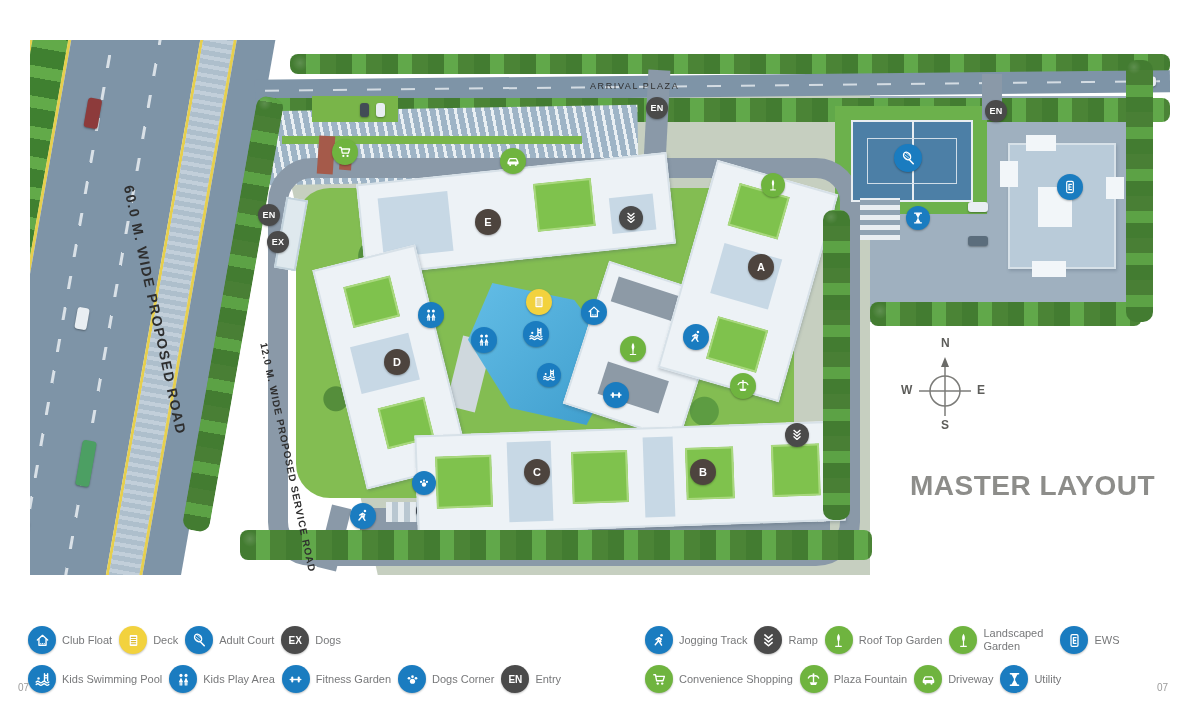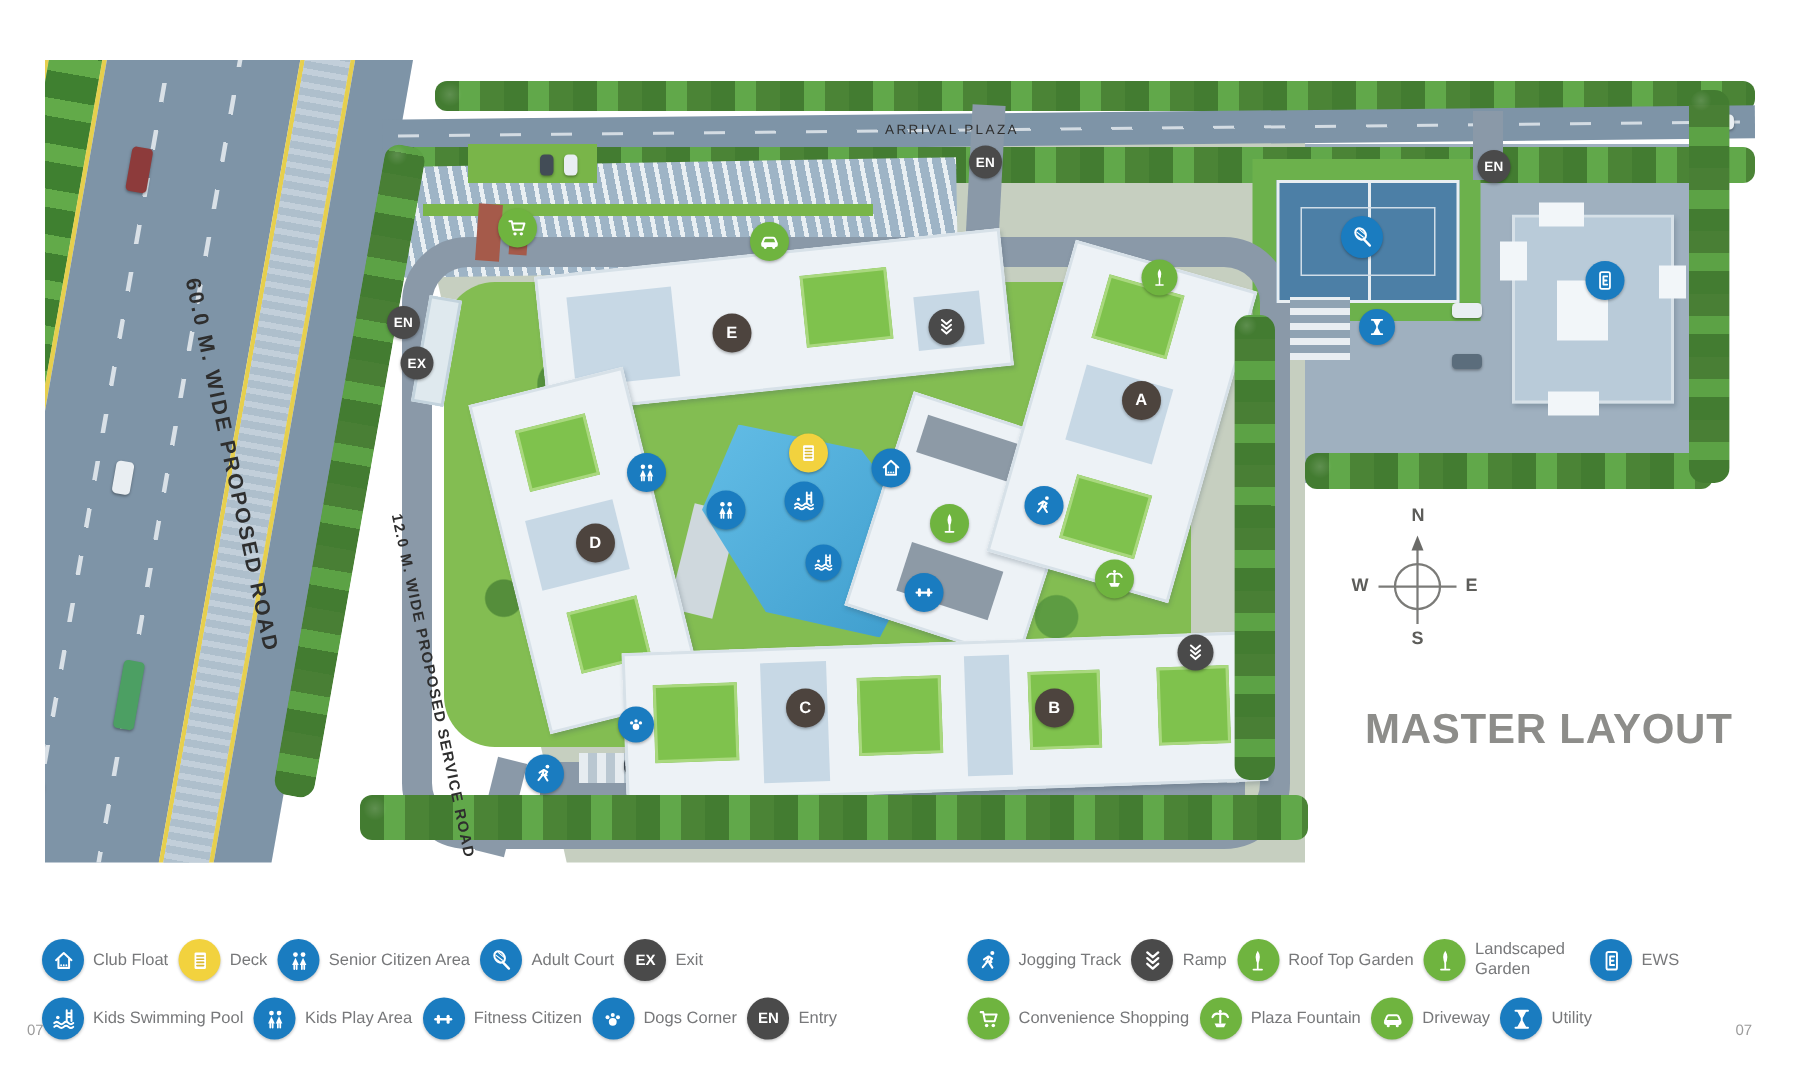--- a/index.html
+++ b/index.html
@@ -419,79 +419,67 @@
               <svg viewBox="0 0 24 24" width="19" height="19" fill="none" stroke="#fff" stroke-width="1.7" stroke-linecap="round" stroke-linejoin="round">
                 <rect x="7.2" y="5" width="9.6" height="14" rx="1.2" fill="#fff" stroke="none"></rect>
                 <path d="M9.2 8 h5.6 M9.2 10.7 h5.6 M9.2 13.4 h5.6 M9.2 16.1 h5.6" stroke="#d9b82e" stroke-width="1.4"></path>
               </svg>
             </span>
             <span class="leg-label">Deck</span>
           </div>
           <div class="leg-item">
             <span class="leg-icon c-blue">
               <svg viewBox="0 0 24 24" width="19" height="19" fill="none" stroke="#fff" stroke-width="1.7" stroke-linecap="round" stroke-linejoin="round">
+                <ellipse cx="10.2" cy="8.8" rx="4" ry="5.2" transform="rotate(-38 10.2 8.8)"></ellipse>
+                <path d="M12.8 13.2 L18 18.6" stroke-width="2"></path>
+                <path d="M7 7.2 l5.6 4.4 M6.6 10 l4.6 3.4 M9.2 5.2 l4.8 4" stroke-width=".9"></path>
+              </svg>
+            </span>
+            <span class="leg-label">Adult Court</span>
+          </div>
+          <div class="leg-item">
+            <span class="leg-icon c-dark">
+              <span class="txt">EX</span>
+            </span>
+            <span class="leg-label">Dogs</span>
+          </div>
+        </div>
+        <div class="leg-row">
+          <div class="leg-item">
+            <span class="leg-icon c-blue">
+              <svg viewBox="0 0 24 24" width="19" height="19" fill="none" stroke="#fff" stroke-width="1.7" stroke-linecap="round" stroke-linejoin="round">
+                <circle cx="7" cy="10.6" r="1.5" fill="#fff" stroke="none"></circle>
+                <path d="M14.5 4.5 v9 M18.5 4.5 v9 M14.5 7 h4 M14.5 10 h4"></path>
+                <path d="M4 15.2 q2 -2 4 0 t4 0 t4 0 t4 0"></path>
+                <path d="M4 18.4 q2 -2 4 0 t4 0 t4 0 t4 0"></path>
+              </svg>
+            </span>
+            <span class="leg-label">Kids Swimming Pool</span>
+          </div>
+          <div class="leg-item">
+            <span class="leg-icon c-blue">
+              <svg viewBox="0 0 24 24" width="19" height="19" fill="none" stroke="#fff" stroke-width="1.7" stroke-linecap="round" stroke-linejoin="round">
                 <circle cx="8.8" cy="6.8" r="2" fill="#fff" stroke="none"></circle>
                 <circle cx="15.2" cy="6.8" r="2" fill="#fff" stroke="none"></circle>
                 <path d="M8.8 9.5 L6 15.5 h5.6 Z" fill="#fff" stroke="none"></path>
                 <path d="M15.2 9.5 L12.4 15.5 H18 Z" fill="#fff" stroke="none"></path>
                 <path d="M7.8 15.8 v3.2 M9.8 15.8 v3.2 M14.2 15.8 v3.2 M16.2 15.8 v3.2" stroke-width="1.5"></path>
               </svg>
             </span>
-            <span class="leg-label">Senior Citizen Area</span>
-          </div>
-          <div class="leg-item">
-            <span class="leg-icon c-blue">
-              <svg viewBox="0 0 24 24" width="19" height="19" fill="none" stroke="#fff" stroke-width="1.7" stroke-linecap="round" stroke-linejoin="round">
-                <ellipse cx="10.2" cy="8.8" rx="4" ry="5.2" transform="rotate(-38 10.2 8.8)"></ellipse>
-                <path d="M12.8 13.2 L18 18.6" stroke-width="2"></path>
-                <path d="M7 7.2 l5.6 4.4 M6.6 10 l4.6 3.4 M9.2 5.2 l4.8 4" stroke-width=".9"></path>
-              </svg>
-            </span>
-            <span class="leg-label">Adult Court</span>
-          </div>
-          <div class="leg-item">
-            <span class="leg-icon c-dark">
-              <span class="txt">EX</span>
-            </span>
-            <span class="leg-label">Exit</span>
-          </div>
-        </div>
-        <div class="leg-row">
-          <div class="leg-item">
-            <span class="leg-icon c-blue">
-              <svg viewBox="0 0 24 24" width="19" height="19" fill="none" stroke="#fff" stroke-width="1.7" stroke-linecap="round" stroke-linejoin="round">
-                <circle cx="7" cy="10.6" r="1.5" fill="#fff" stroke="none"></circle>
-                <path d="M14.5 4.5 v9 M18.5 4.5 v9 M14.5 7 h4 M14.5 10 h4"></path>
-                <path d="M4 15.2 q2 -2 4 0 t4 0 t4 0 t4 0"></path>
-                <path d="M4 18.4 q2 -2 4 0 t4 0 t4 0 t4 0"></path>
-              </svg>
-            </span>
-            <span class="leg-label">Kids Swimming Pool</span>
-          </div>
-          <div class="leg-item">
-            <span class="leg-icon c-blue">
-              <svg viewBox="0 0 24 24" width="19" height="19" fill="none" stroke="#fff" stroke-width="1.7" stroke-linecap="round" stroke-linejoin="round">
-                <circle cx="8.8" cy="6.8" r="2" fill="#fff" stroke="none"></circle>
-                <circle cx="15.2" cy="6.8" r="2" fill="#fff" stroke="none"></circle>
-                <path d="M8.8 9.5 L6 15.5 h5.6 Z" fill="#fff" stroke="none"></path>
-                <path d="M15.2 9.5 L12.4 15.5 H18 Z" fill="#fff" stroke="none"></path>
-                <path d="M7.8 15.8 v3.2 M9.8 15.8 v3.2 M14.2 15.8 v3.2 M16.2 15.8 v3.2" stroke-width="1.5"></path>
-              </svg>
-            </span>
             <span class="leg-label">Kids Play Area</span>
           </div>
           <div class="leg-item">
             <span class="leg-icon c-blue">
               <svg viewBox="0 0 24 24" width="19" height="19" fill="none" stroke="#fff" stroke-width="1.7" stroke-linecap="round" stroke-linejoin="round">
                 <path d="M5.4 12 h13.2" stroke-width="2"></path>
                 <rect x="6.6" y="8.2" width="2.6" height="7.6" rx="1.3" fill="#fff" stroke="none"></rect>
                 <rect x="14.8" y="8.2" width="2.6" height="7.6" rx="1.3" fill="#fff" stroke="none"></rect>
               </svg>
             </span>
-            <span class="leg-label">Fitness Citizen</span>
+            <span class="leg-label">Fitness Garden</span>
           </div>
           <div class="leg-item">
             <span class="leg-icon c-blue">
               <svg viewBox="0 0 24 24" width="19" height="19" fill="none" stroke="#fff" stroke-width="1.7" stroke-linecap="round" stroke-linejoin="round">
                 <circle cx="12" cy="14.2" r="3.3" fill="#fff" stroke="none"></circle>
                 <circle cx="7.6" cy="10.4" r="1.7" fill="#fff" stroke="none"></circle>
                 <circle cx="12" cy="8.4" r="1.7" fill="#fff" stroke="none"></circle>
                 <circle cx="16.4" cy="10.4" r="1.7" fill="#fff" stroke="none"></circle>
               </svg>
             </span>

